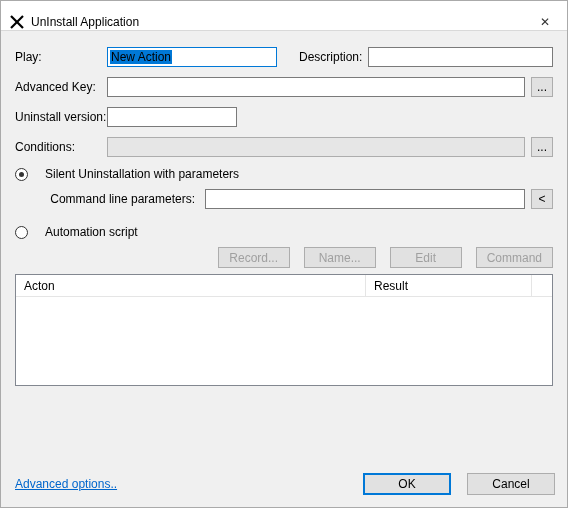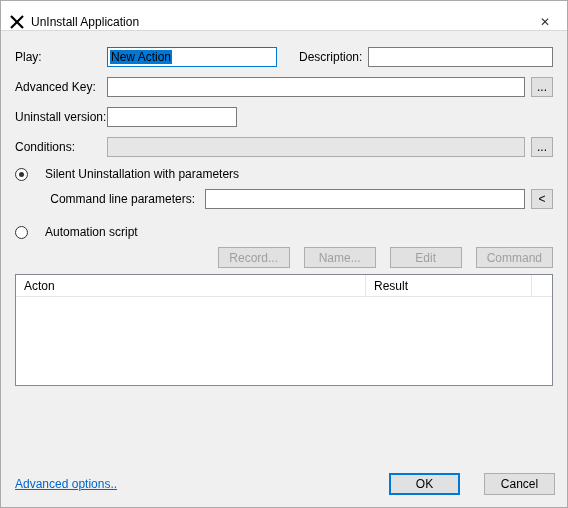--- a/index.html
+++ b/index.html
@@ -108,26 +108,26 @@
 
   
   .footer {
     position:absolute;
     left:14px; right:12px; bottom:12px;
     display:flex; align-items:center;
   }
   .link { color:#0066cc; text-decoration:underline; cursor:pointer; }
   .footer .spacer { flex:1 1 auto; }
   .foot-btn {
-    height:22px; width:71px;
+    height:22px; width:88px;
     border:1px solid #adadad;
     background:#e1e1e1;
     font:inherit;
     cursor:pointer;
-    margin-left:24px;
+    margin-left:16px;
   }
   .foot-btn.primary { border:2px solid #0078d7; background:#e1e1e1; }
 
   
   .name-input-wrap { position:relative; width:170px; height:20px; border:1px solid #0078d7; background:#fff; overflow:hidden; }
   .name-selected {
     position:absolute; left:2px; top:2px;
     background:#0078d7; color:#000000;
     padding:0 1px;
     line-height:15px;

